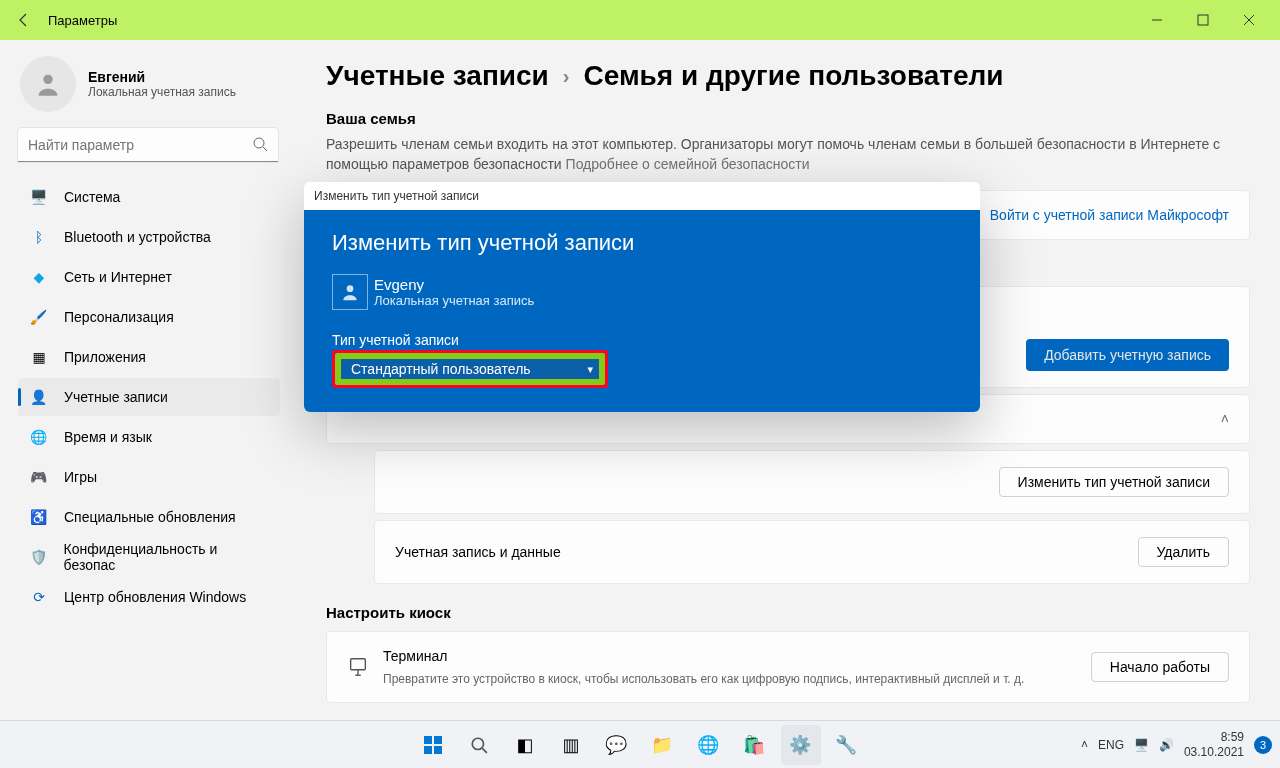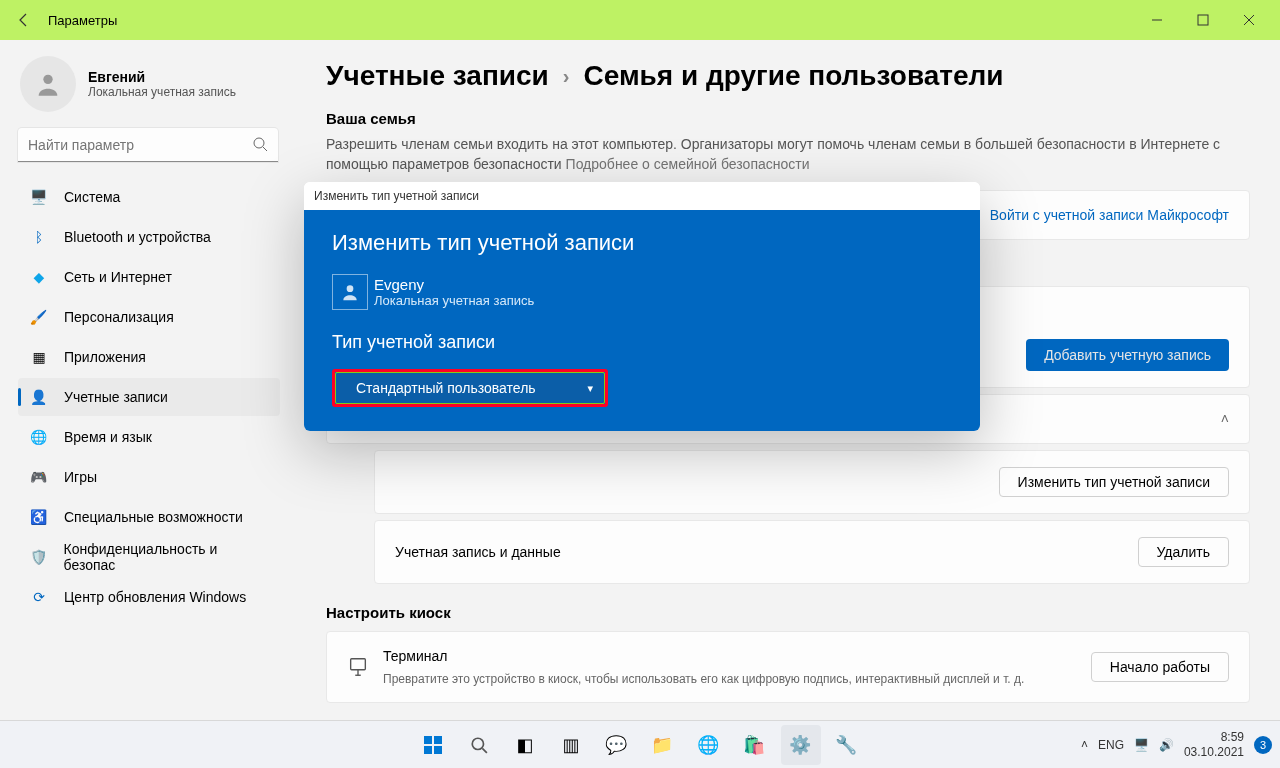--- a/index.html
+++ b/index.html
@@ -52,23 +52,23 @@
 
 .overlay { position: absolute; left: 304px; top: 182px; width: 676px; background: #fff; border-radius: 6px; box-shadow: 0 20px 60px rgba(0,0,0,0.25); overflow: hidden; }
 .dlg-title-bar { height: 28px; display: flex; align-items: center; padding: 0 10px; font-size: 12px; color: #333; background: #fff; }
 .dlg-body { background: #0067c0; color: #fff; padding: 20px 28px 24px 28px; }
 .dlg-h1 { font-size: 22px; font-weight: 400; margin-bottom: 18px; }
 .dlg-user { display: flex; align-items: center; gap: 6px; margin-bottom: 22px; }
 .dlg-avatar { width: 36px; height: 36px; border: 1px solid #80b3e0; display: flex; align-items: center; justify-content: center; }
 .dlg-avatar svg { width: 20px; height: 20px; fill: #cfe3f5; }
 .dlg-user .uname { font-size: 15px; }
 .dlg-user .usub { font-size: 13px; color: #d5e9f9; }
-.dlg-label { font-size: 18px; margin-bottom: 16px; }
+.dlg-label { font-size: 14px; margin-bottom: 2px; }
 .dlg-select-wrap { border: 3px solid #ff0026; border-radius: 3px; padding: 0; display: inline-block; }
-.dlg-select { width: 270px; height: 32px; background: #0b5ea8; border: 1px solid #84cc16; color: #fff; padding: 0 28px 0 20px; font-size: 14px; border-radius: 2px; appearance: none; position: relative; }
+.dlg-select { width: 270px; height: 32px; background: #0b5ea8; border: 6px solid #84cc16; color: #fff; padding: 0 28px 0 10px; font-size: 14px; border-radius: 2px; appearance: none; position: relative; }
 .select-holder { position: relative; display: inline-block; }
 .select-holder .chev { position: absolute; right: 12px; top: 10px; color: #fff; font-size: 11px; pointer-events: none; }
 .dlg-actions { display: flex; justify-content: flex-end; gap: 12px; margin-top: 48px; }
 .dlg-btn { width: 92px; height: 34px; background: transparent; border: 1.5px solid #fff; color: #fff; border-radius: 4px; font-size: 14px; cursor: pointer; }
 
 
 .taskbar { position: absolute; bottom: 0; left: 0; right: 0; height: 48px; background: #f0f2f6; border-top: 1px solid #d8d8d8; display: flex; align-items: center; justify-content: center; }
 .tb-center { display: flex; gap: 6px; }
 .tb-item { width: 40px; height: 40px; display: flex; align-items: center; justify-content: center; border-radius: 4px; font-size: 18px; }
 .tb-item.active { background: #e4e7ec; }
@@ -156,21 +156,21 @@
       <div class="nav-item">
           <span class="nav-icon">🌐</span>
           <span>Время и язык</span>
         </div>
       <div class="nav-item">
           <span class="nav-icon">🎮</span>
           <span>Игры</span>
         </div>
       <div class="nav-item">
           <span class="nav-icon">♿</span>
-          <span>Специальные возможности</span>
+          <span>Специальные обновления</span>
         </div>
       <div class="nav-item">
           <span class="nav-icon">🛡️</span>
           <span>Конфиденциальность и безопас</span>
         </div>
       <div class="nav-item">
           <span class="nav-icon" style="color:#0067c0">⟳</span>
           <span>Центр обновления Windows</span>
         </div>
     </div>

